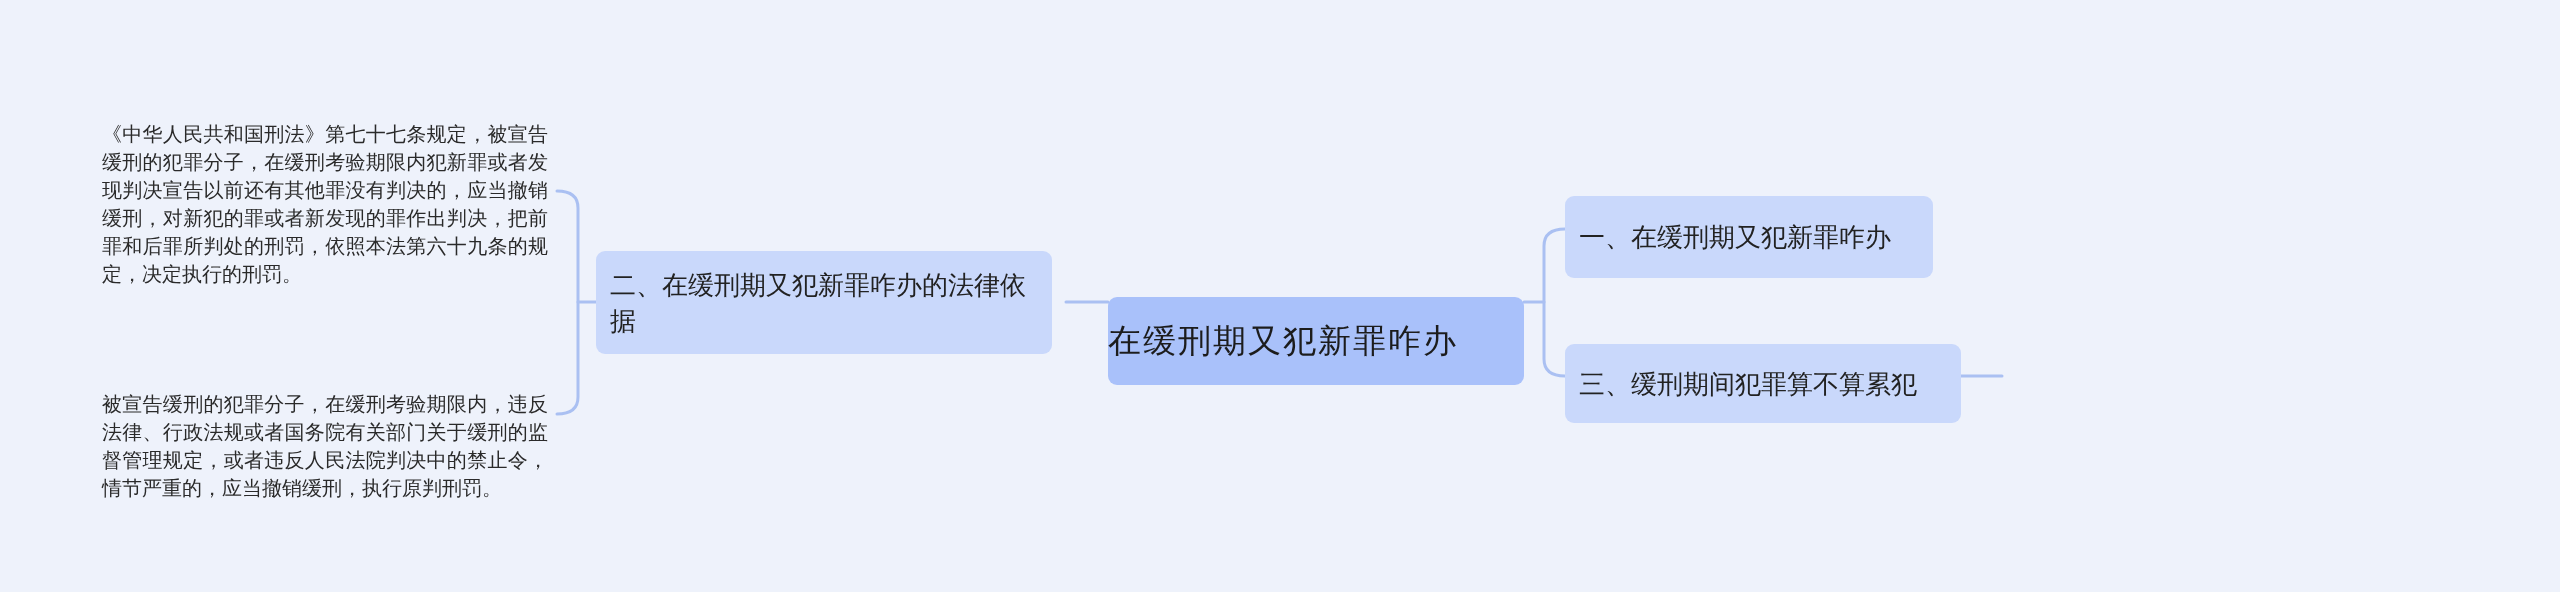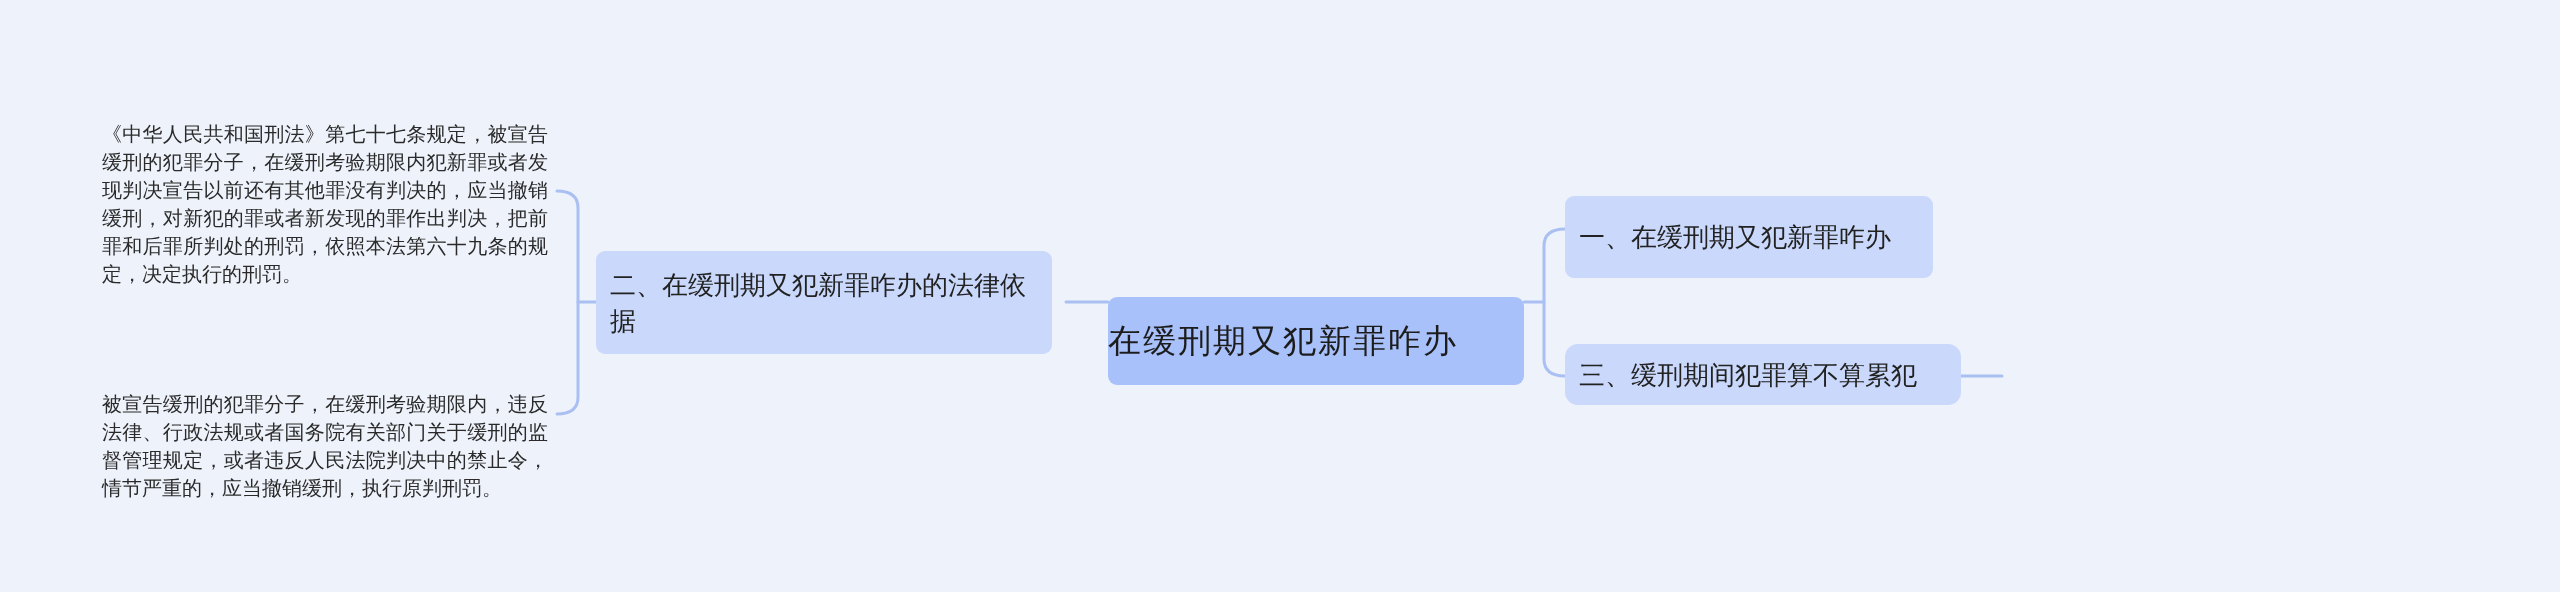--- a/index.html
+++ b/index.html
@@ -67,23 +67,22 @@
       left: 1565px;
       top: 196px;
       width: 368px;
       height: 82px;
       white-space: nowrap;
     }
     .node-branch-right-3 {
       left: 1565px;
       top: 344px;
       width: 396px;
-      height: 61px;
+      height: 79px;
       white-space: nowrap;
-      border-radius: 13px;
     }
     .leaf {
       position: absolute;
       font-size: 20px;
       line-height: 28px;
       color: #2a2a2a;
       text-align: justify;
       cursor: text;
     }
     .leaf-left-1 {

